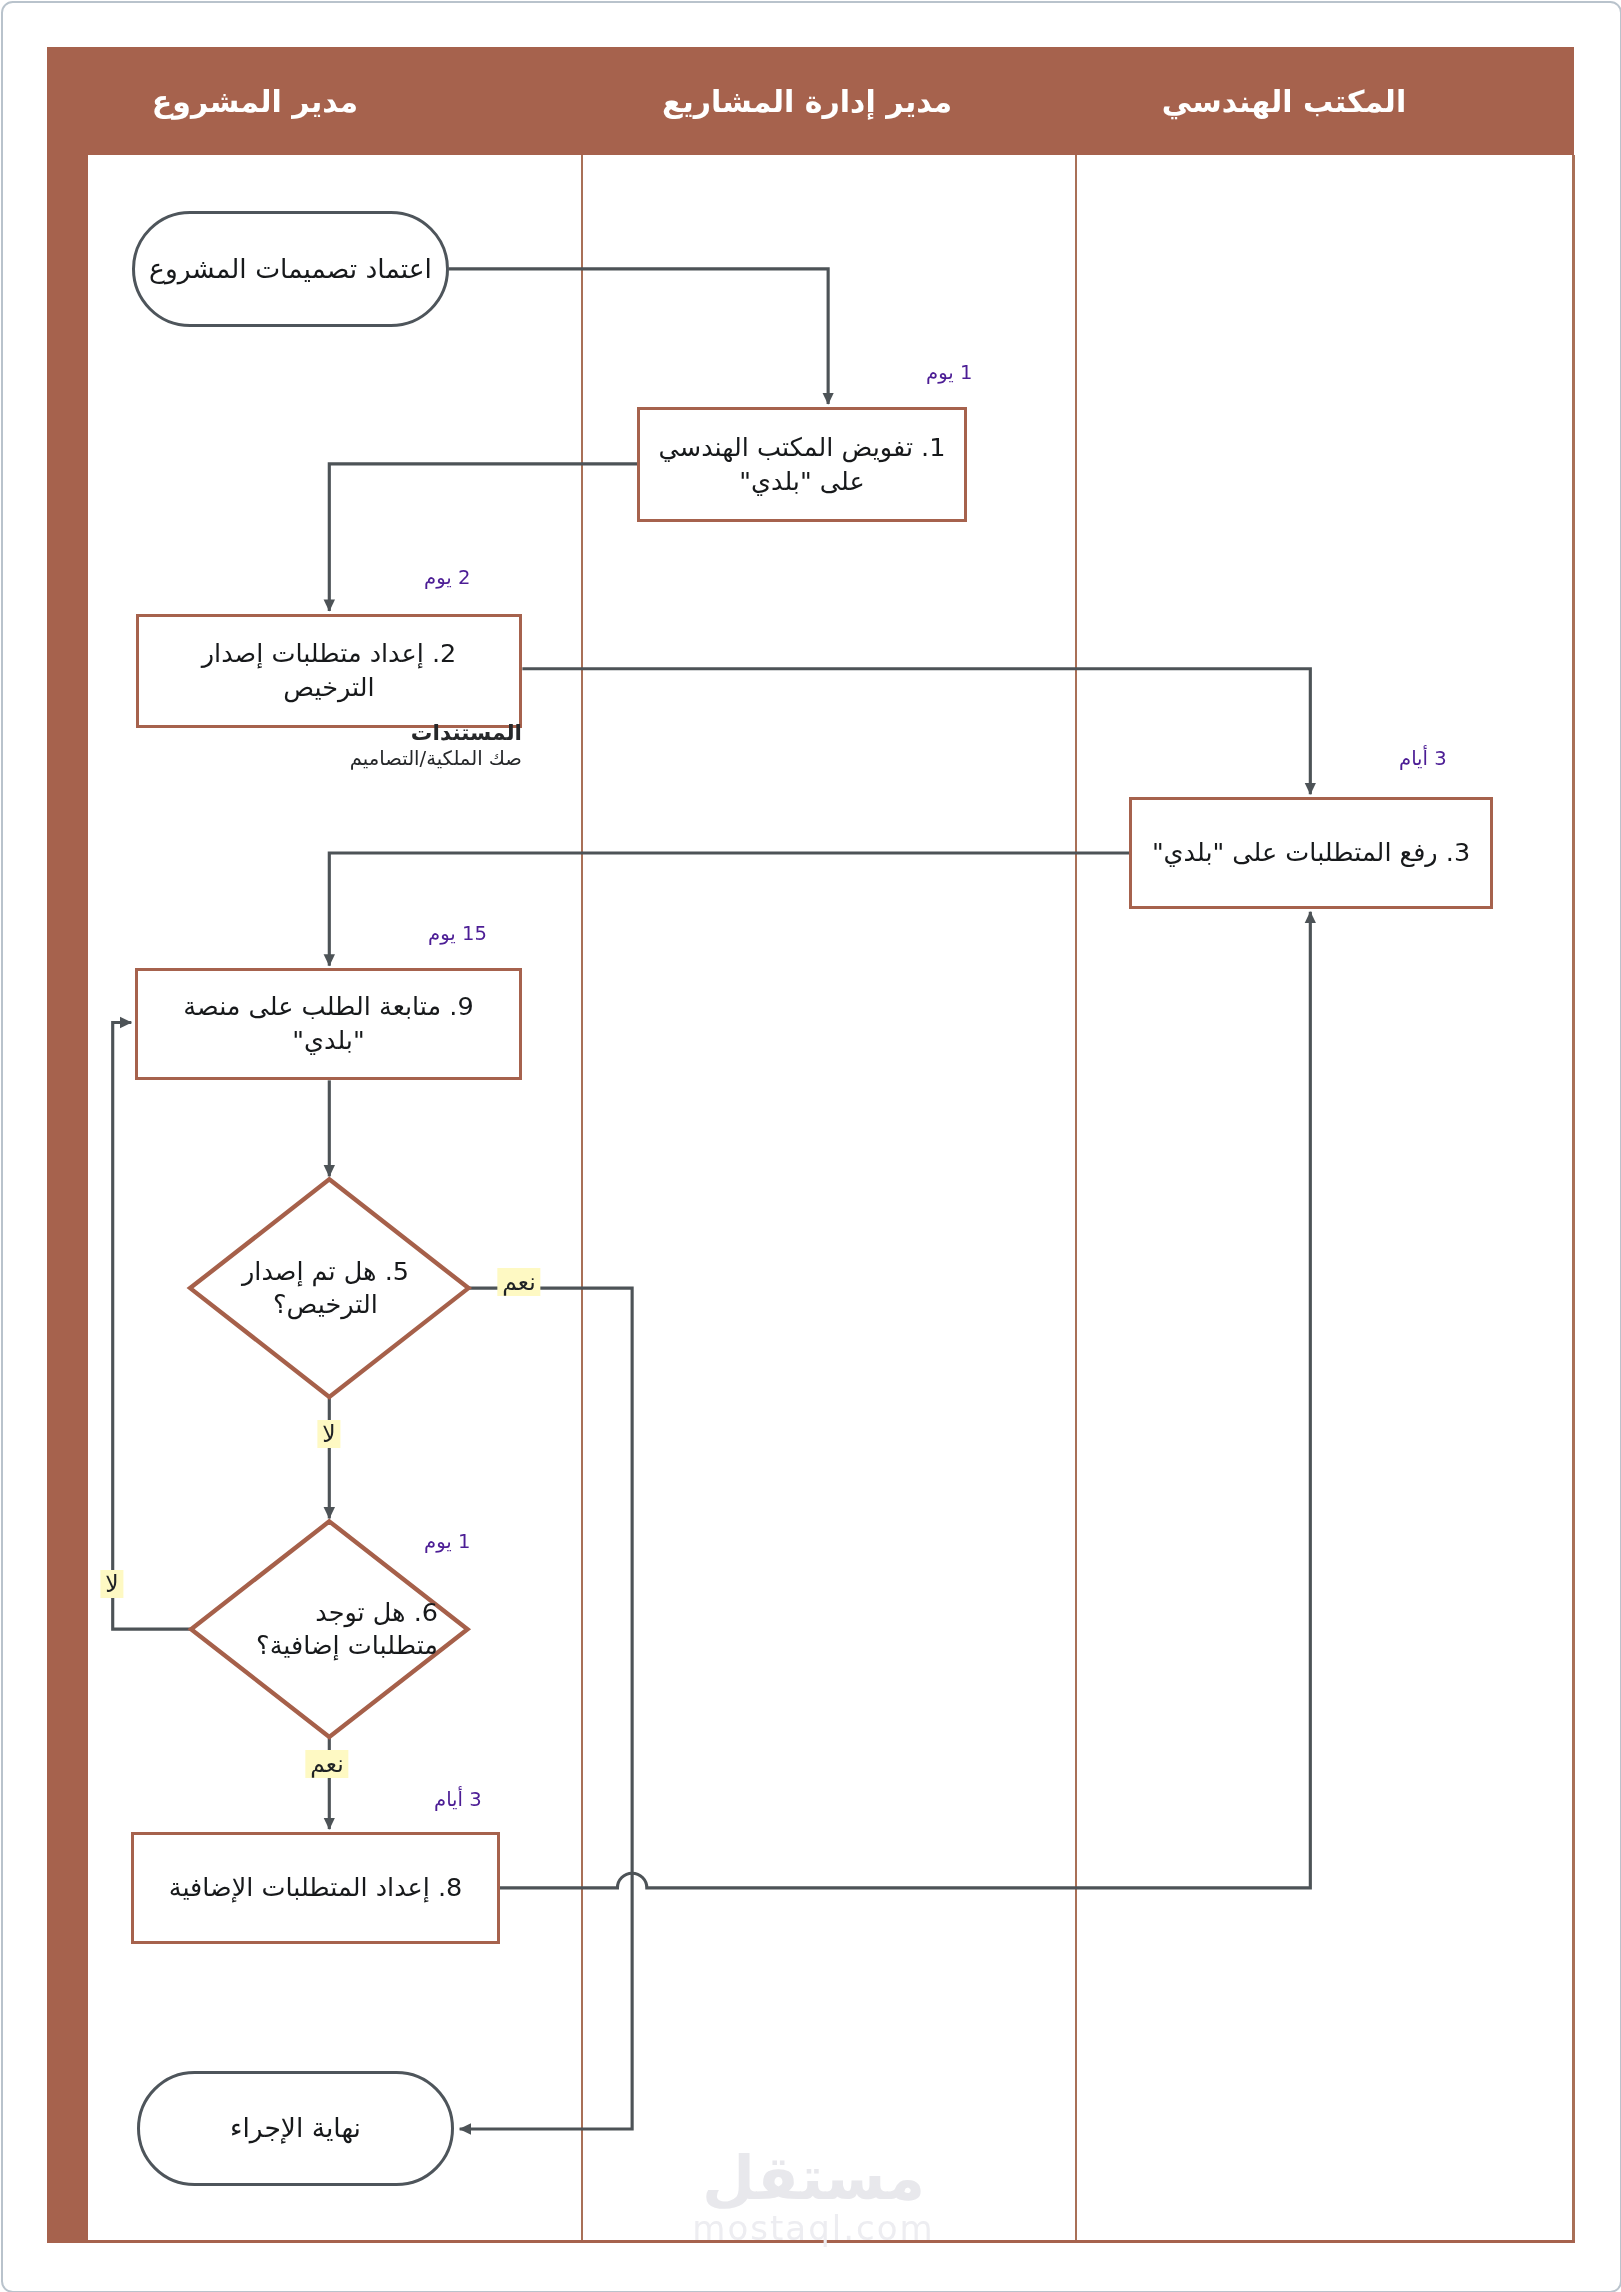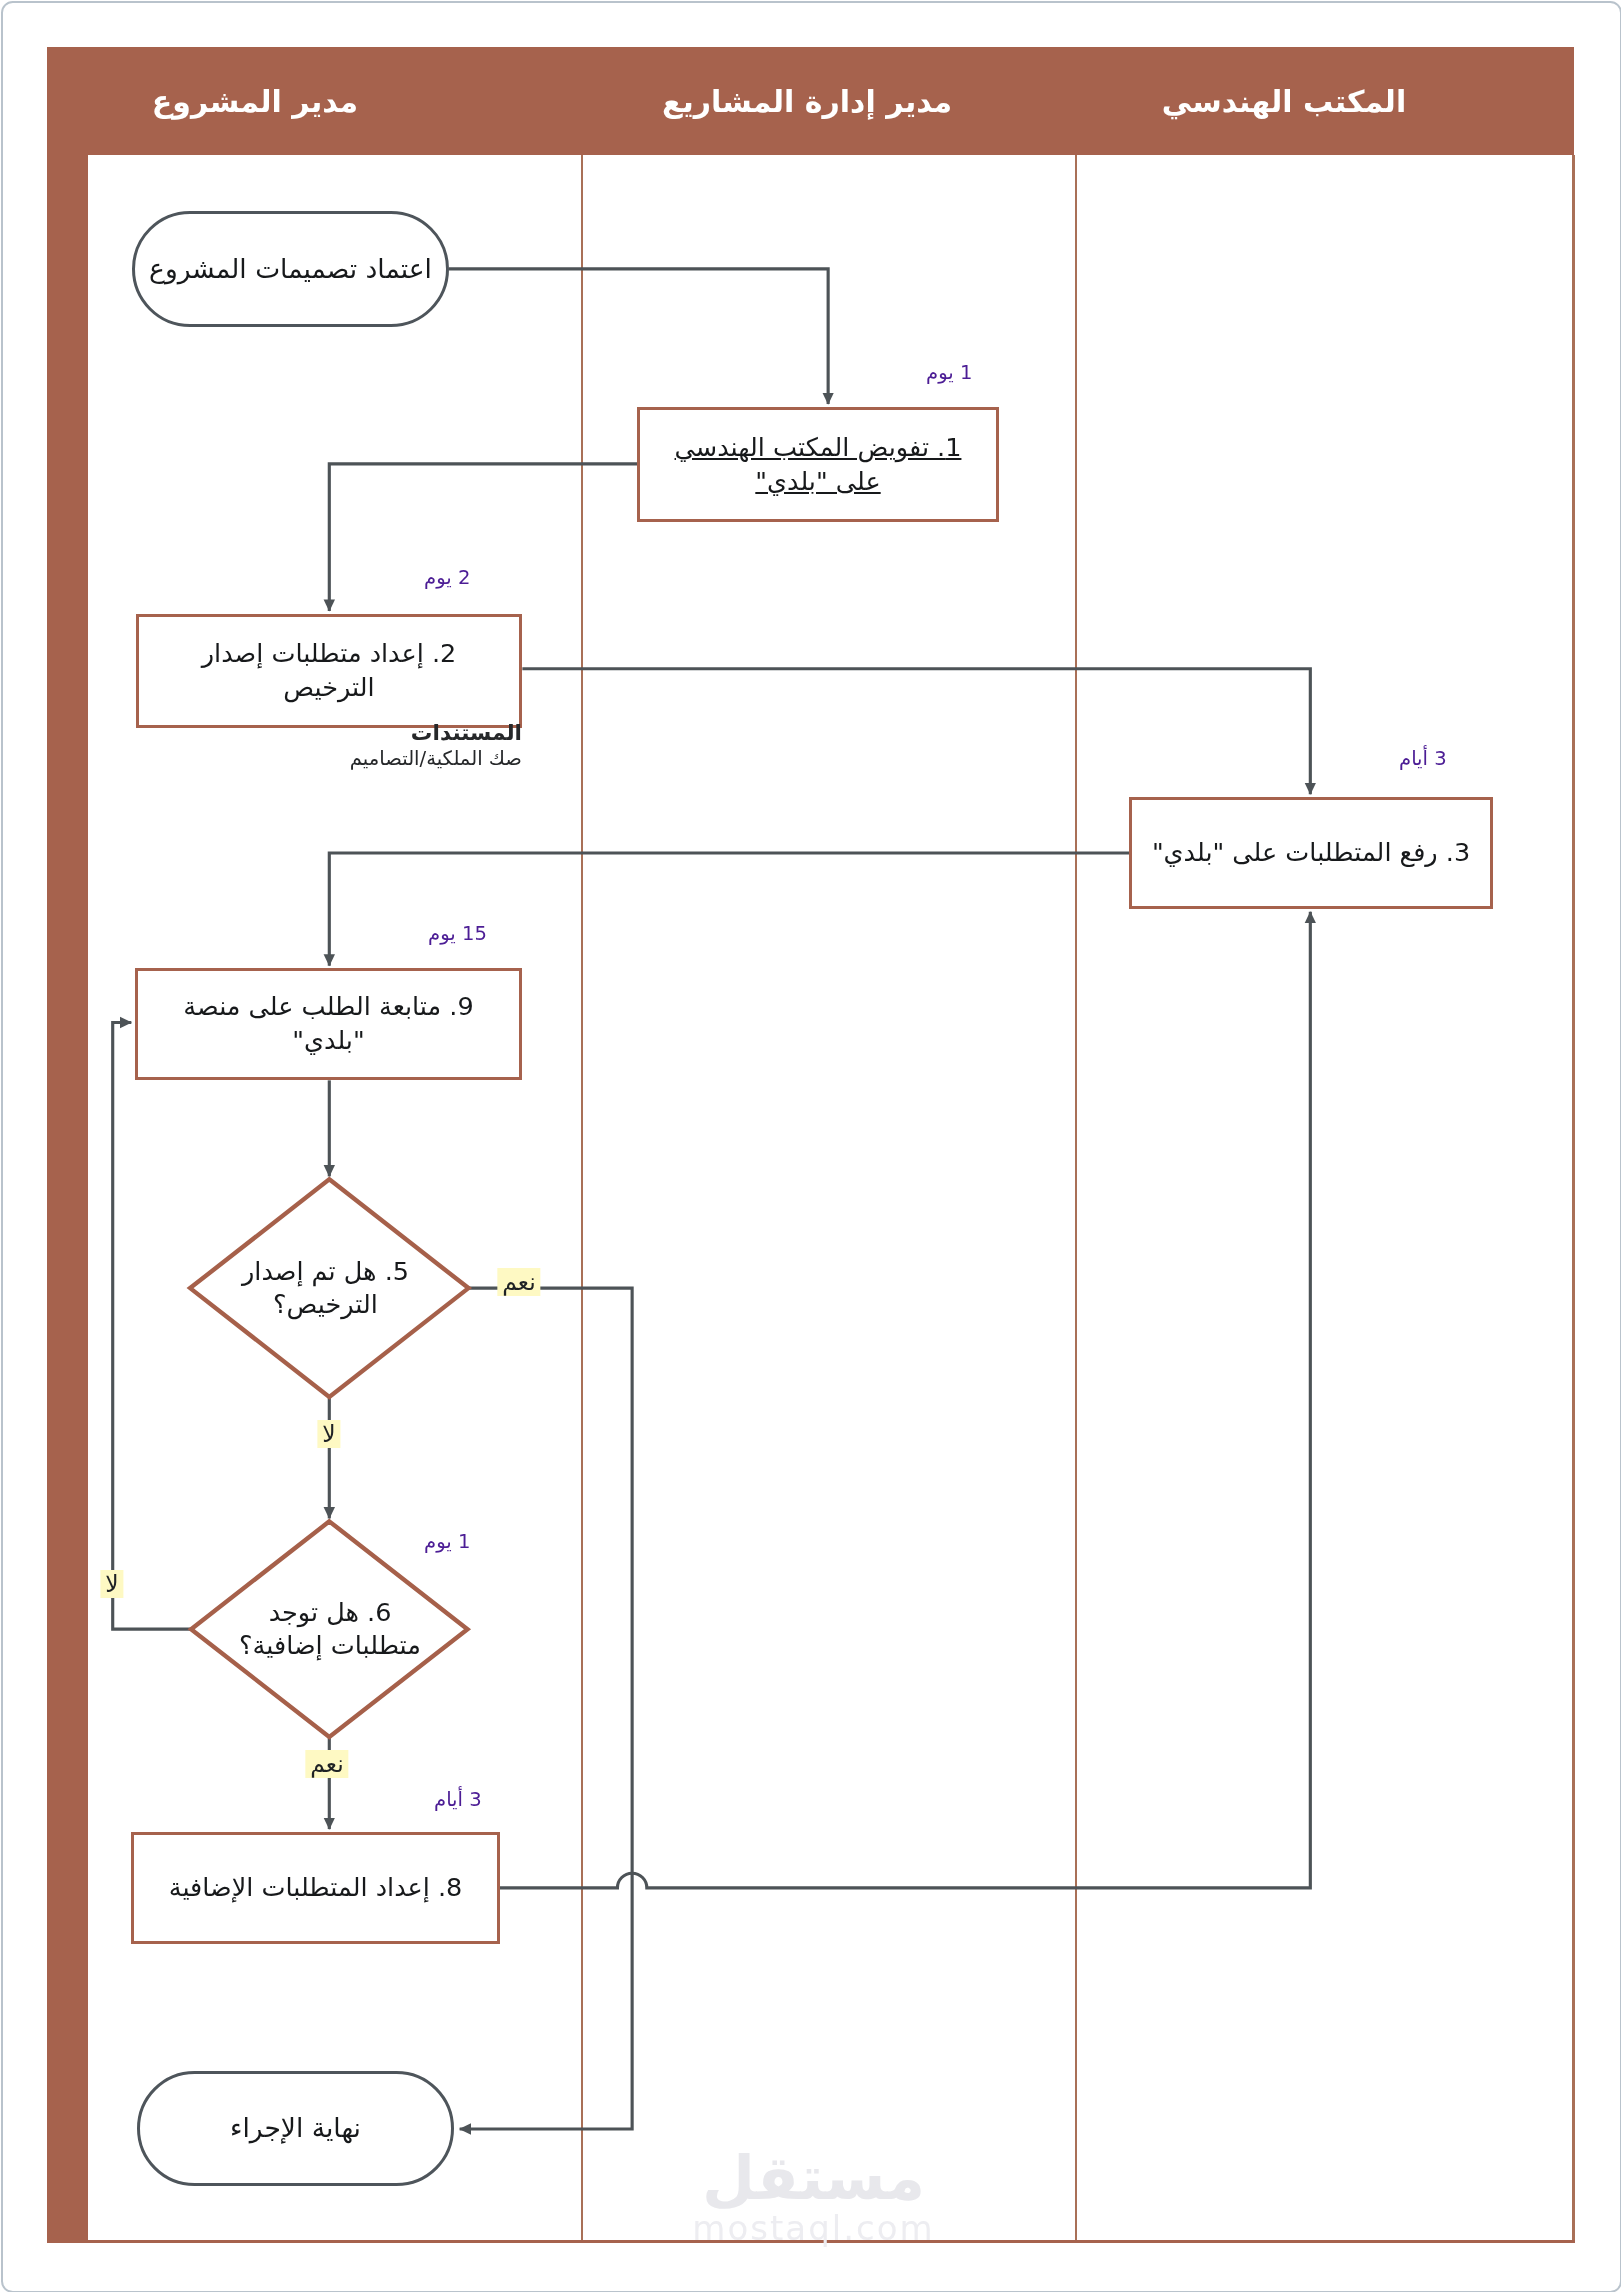--- a/index.html
+++ b/index.html
@@ -72,39 +72,39 @@
     <path class="edge" d="M478 1314 H645 V2172 H469" marker-end="url(#arr)"></path>
     <path class="edge" d="M195 1662 H115 V1043 H134" marker-end="url(#arr)"></path>
     <path class="edge" d="M336 1773 V1866" marker-end="url(#arr)"></path>
     <path class="edge" d="M510 1926 H630 A15 15 0 0 1 660 1926 H1337 V930" marker-end="url(#arr)"></path>
     <polygon class="diamond" points="336,1203 478,1314 336,1425 194,1314"></polygon>
     <polygon class="diamond" points="336,1552 477,1662 336,1772 195,1662"></polygon>
   </svg>
 
   <div class="node terminal" style="left:132px;top:211px;width:317px;height:116px;">اعتماد تصميمات المشروع</div>
 
-  <div class="node process" style="left:637px;top:407px;width:362px;height:115px;text-decoration:underline;">1. تفويض المكتب الهندسي على "بلدي"</div>
+  <div class="node process" style="left:637px;top:407px;width:330px;height:115px;">1. تفويض المكتب الهندسي على "بلدي"</div>
   <div class="duration" style="left:926px;top:361px;"><span>1 يوم</span></div>
 
   <div class="node process" style="left:136px;top:614px;width:386px;height:114px;">2. إعداد متطلبات إصدار الترخيص</div>
   <div class="duration" style="left:424px;top:566px;"><span>2 يوم</span></div>
   <div class="note" style="left:189px;top:720px;">
     <div class="note-title">المستندات</div>
     <div class="note-text">صك الملكية/التصاميم</div>
   </div>
 
   <div class="node process" style="left:1129px;top:797px;width:364px;height:112px;">3. رفع المتطلبات على "بلدي"</div>
   <div class="duration" style="left:1399px;top:747px;"><span>3 أيام</span></div>
 
   <div class="node process" style="left:135px;top:968px;width:387px;height:112px;">9. متابعة الطلب على منصة "بلدي"</div>
   <div class="duration" style="left:428px;top:922px;"><span>15 يوم</span></div>
 
   <div class="diamond-label" style="left:208px;top:1227px;width:235px;height:122px;">5. هل تم إصدار الترخيص؟</div>
 
-  <div class="diamond-label" style="left:222px;top:1568px;width:216px;height:122px;">6. هل توجد متطلبات إضافية؟</div>
+  <div class="diamond-label" style="left:222px;top:1568px;width:216px;height:122px;text-align:right;">6. هل توجد متطلبات إضافية؟</div>
   <div class="duration" style="left:424px;top:1530px;"><span>1 يوم</span></div>
 
   <div class="node process" style="left:131px;top:1832px;width:369px;height:112px;">8. إعداد المتطلبات الإضافية</div>
   <div class="duration" style="left:434px;top:1788px;"><span>3 أيام</span></div>
 
   <div class="node terminal" style="left:137px;top:2071px;width:317px;height:115px;">نهاية الإجراء</div>
 
   <div class="edge-label" style="left:519px;top:1282px;">نعم</div>
   <div class="edge-label" style="left:329px;top:1434px;">لا</div>
   <div class="edge-label" style="left:112px;top:1584px;">لا</div>

